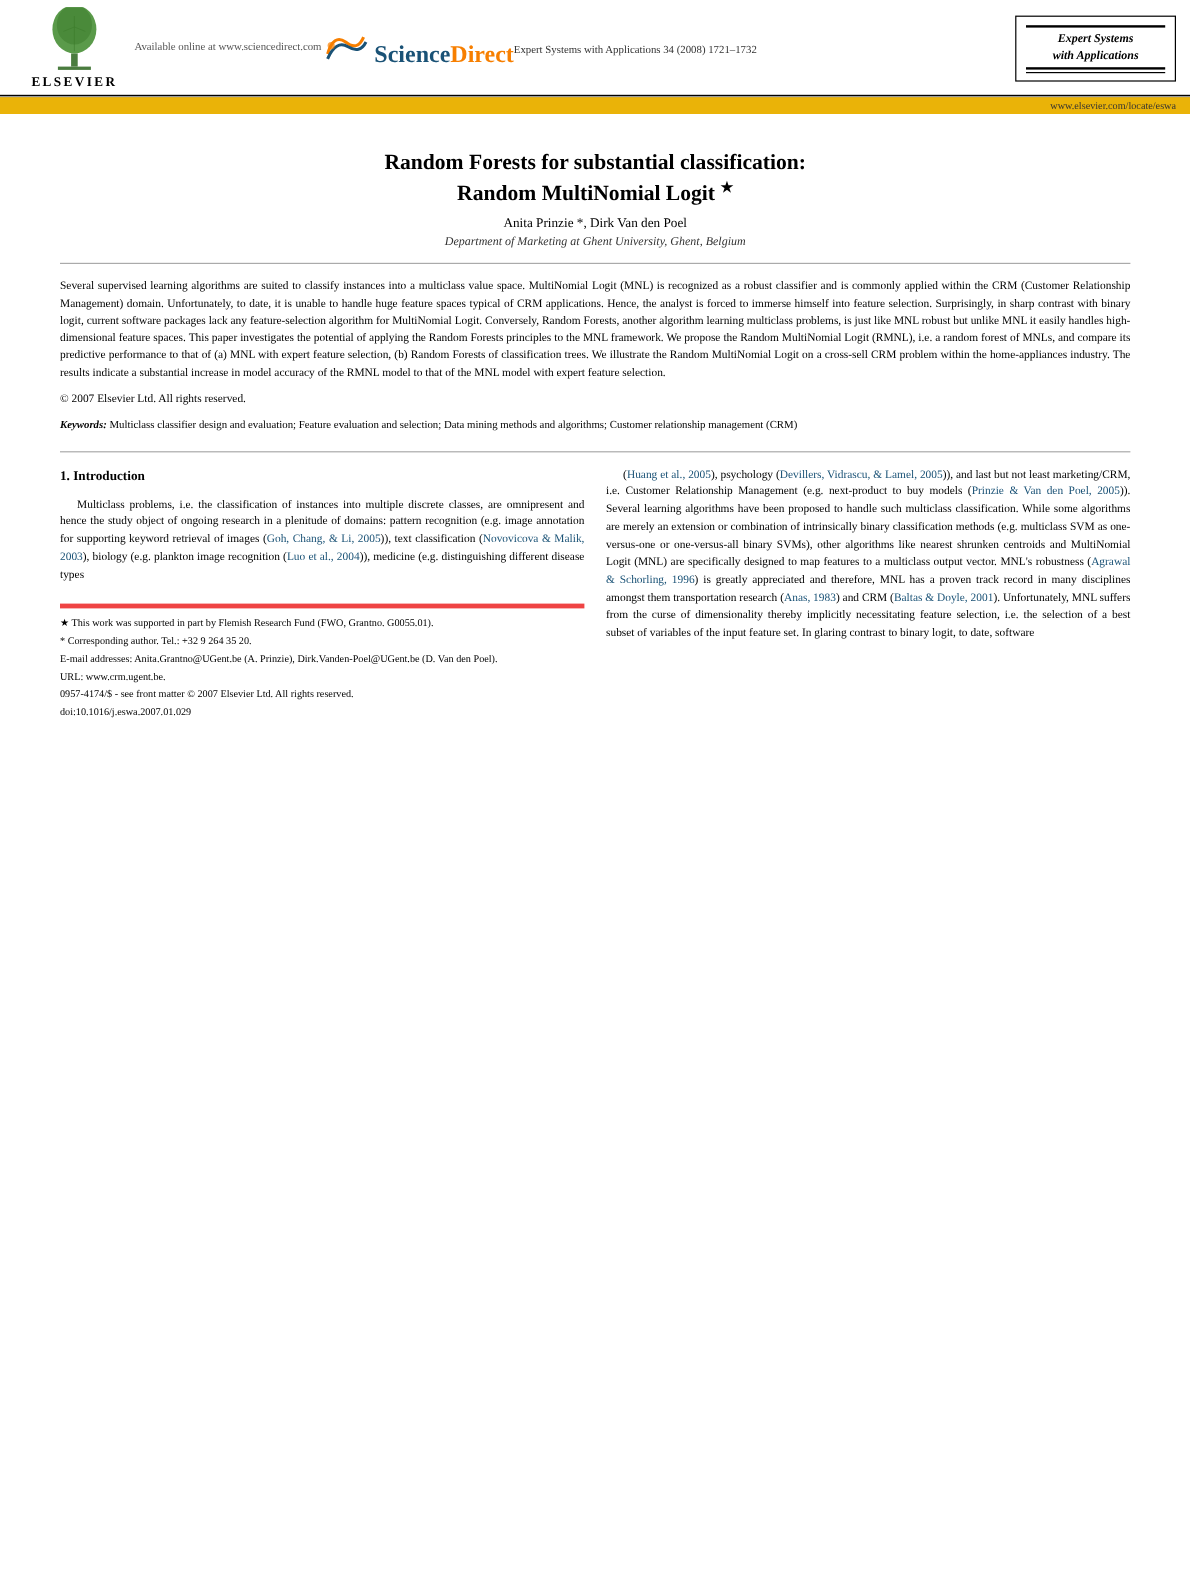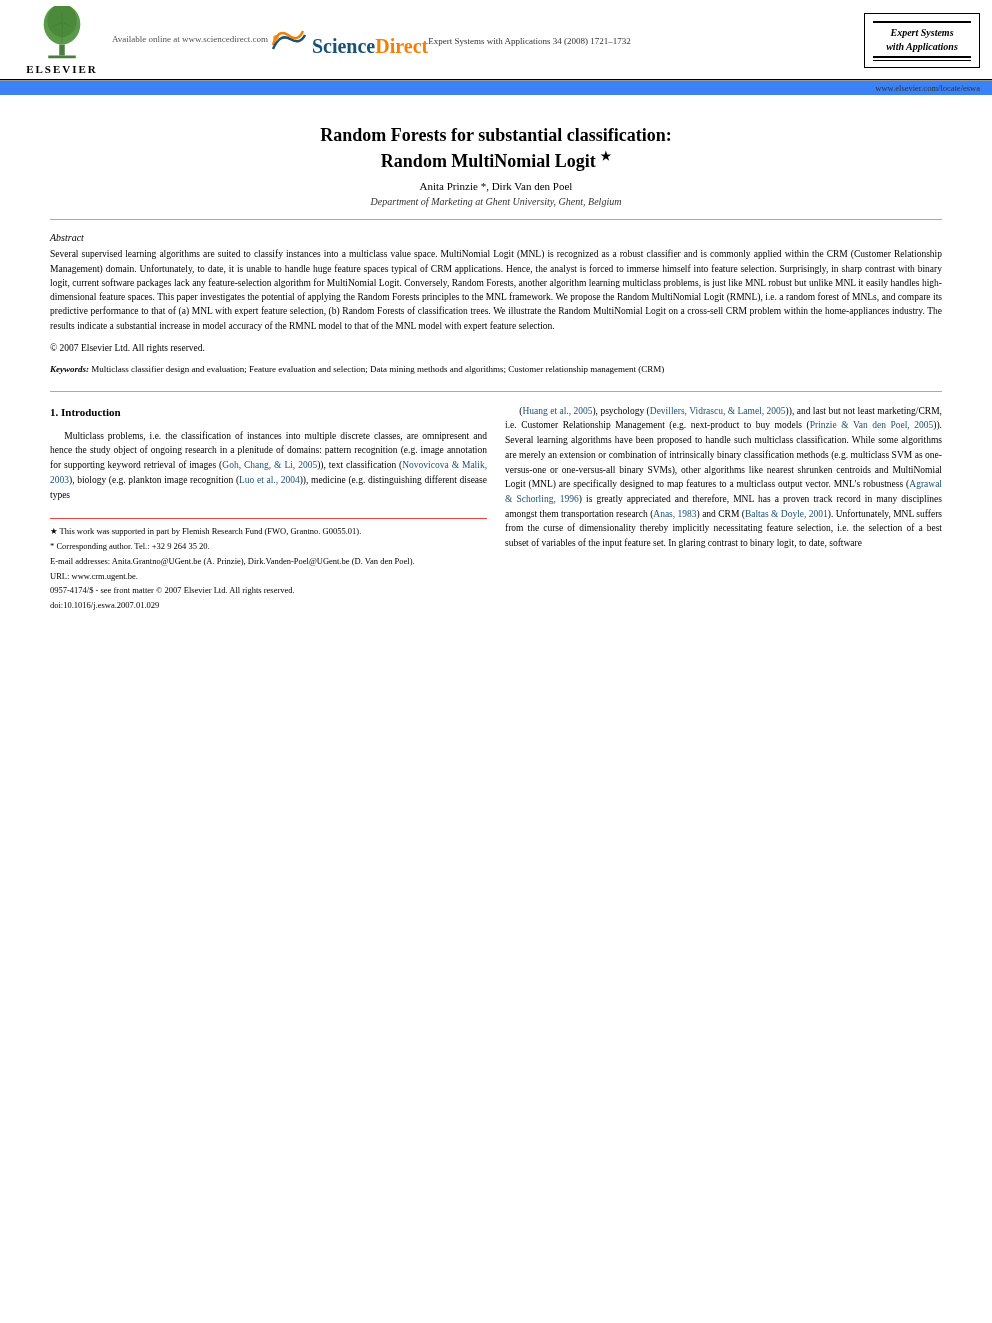--- a/index.html
+++ b/index.html
@@ -68,29 +68,29 @@
       margin-top: 18px;
     }
     .sd-text span {
       color: #1a5276;
     }
     .journal-info {
       font-size: 9px;
       color: #333;
     }
     .header-right {
-      width: 116px;
+      width: 134px;
       border: 1px solid #000;
       padding: 4px 8px;
       text-align: center;
       font-size: 9.5px;
       line-height: 1.4;
     }
     .url-bar {
-      background: #3b82f6;
+      background: #eab308;
       border-top: 1px solid #999;
       padding: 2px 12px;
       font-size: 8.5px;
       color: #333;
       text-align: right;
     }
 
     
     .main {
       padding: 10px 50px 10px 50px;
@@ -179,21 +179,21 @@
       line-height: 1.55;
       text-align: justify;
     }
     .body-text p {
       margin-bottom: 6px;
       text-indent: 1.5em;
     }
 
     
     .footnote-section {
-      border-top: 1px solid #ef4444;
+      border-top: 4px solid #ef4444;
       margin-top: 16px;
       padding-top: 6px;
       font-size: 8.5px;
       line-height: 1.5;
     }
     .footnote-line {
       margin-bottom: 2px;
     }
 
     
@@ -277,21 +277,20 @@
       <span>Random MultiNomial Logit</span>
       <span class="star">★</span>
     </div>
     <div class="authors">Anita Prinzie *, Dirk Van den Poel</div>
     <div class="affiliation">Department of Marketing at Ghent University, Ghent, Belgium</div>
   </div>
 
   <hr class="divider">
 
   <div class="abstract-section">
-    <div class="abstract-label">Abstract</div>
     <div class="abstract-text">Several supervised learning algorithms are suited to classify instances into a multiclass value space. MultiNomial Logit (MNL) is recognized as a robust classifier and is commonly applied within the CRM (Customer Relationship Management) domain. Unfortunately, to date, it is unable to handle huge feature spaces typical of CRM applications. Hence, the analyst is forced to immerse himself into feature selection. Surprisingly, in sharp contrast with binary logit, current software packages lack any feature-selection algorithm for MultiNomial Logit. Conversely, Random Forests, another algorithm learning multiclass problems, is just like MNL robust but unlike MNL it easily handles high-dimensional feature spaces. This paper investigates the potential of applying the Random Forests principles to the MNL framework. We propose the Random MultiNomial Logit (RMNL), i.e. a random forest of MNLs, and compare its predictive performance to that of (a) MNL with expert feature selection, (b) Random Forests of classification trees. We illustrate the Random MultiNomial Logit on a cross-sell CRM problem within the home-appliances industry. The results indicate a substantial increase in model accuracy of the RMNL model to that of the MNL model with expert feature selection.</div>
     <div class="abstract-text copyright">© 2007 Elsevier Ltd. All rights reserved.</div>
     <div class="keywords-line">
       <span class="keywords-label">Keywords:</span>
       <span>Multiclass classifier design and evaluation; Feature evaluation and selection; Data mining methods and algorithms; Customer relationship management (CRM)</span>
     </div>
   </div>
 
   <hr class="divider">
 

